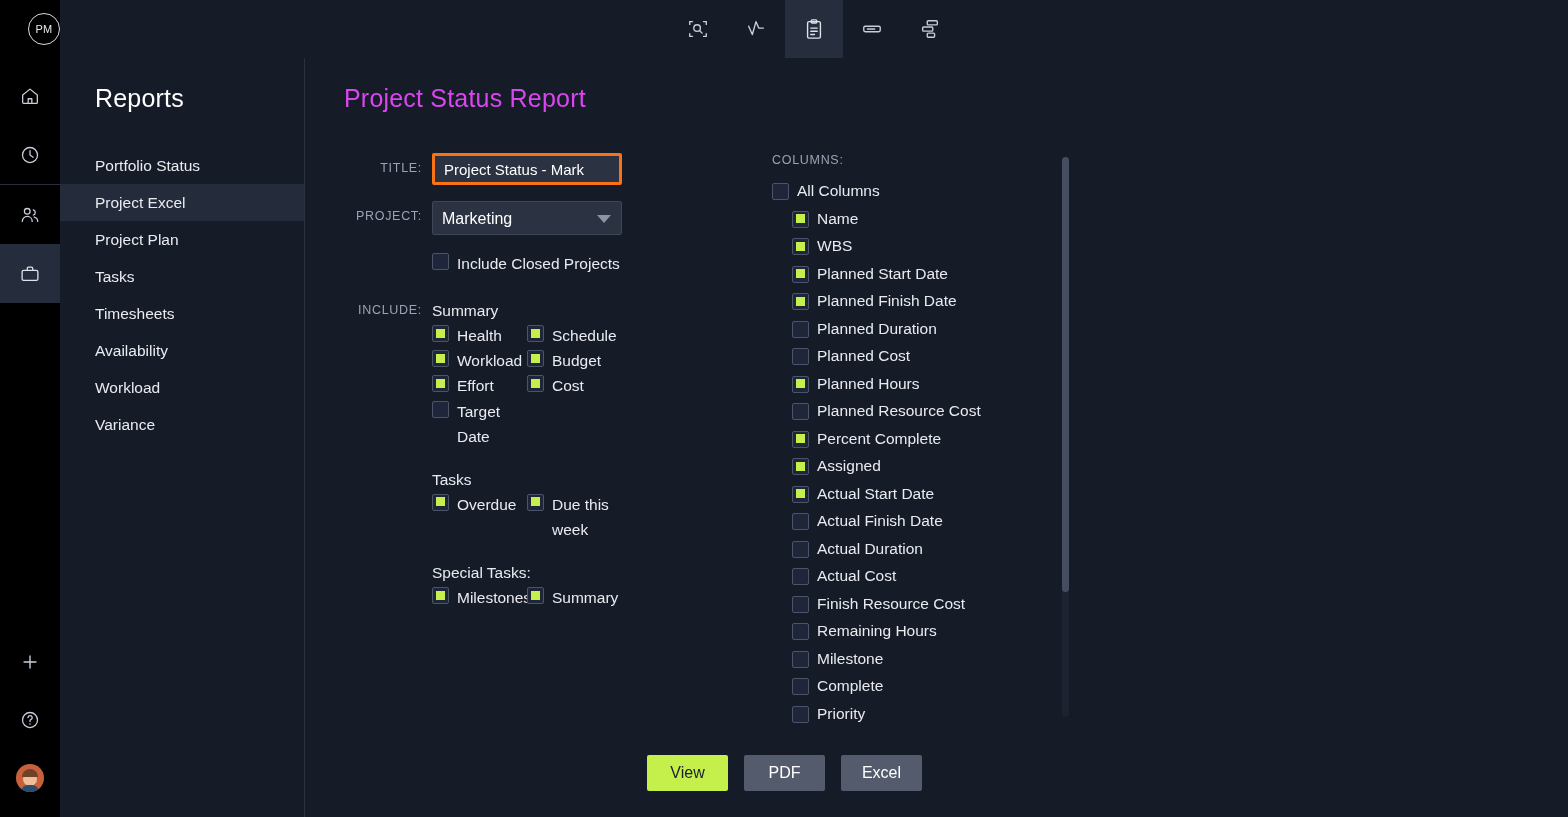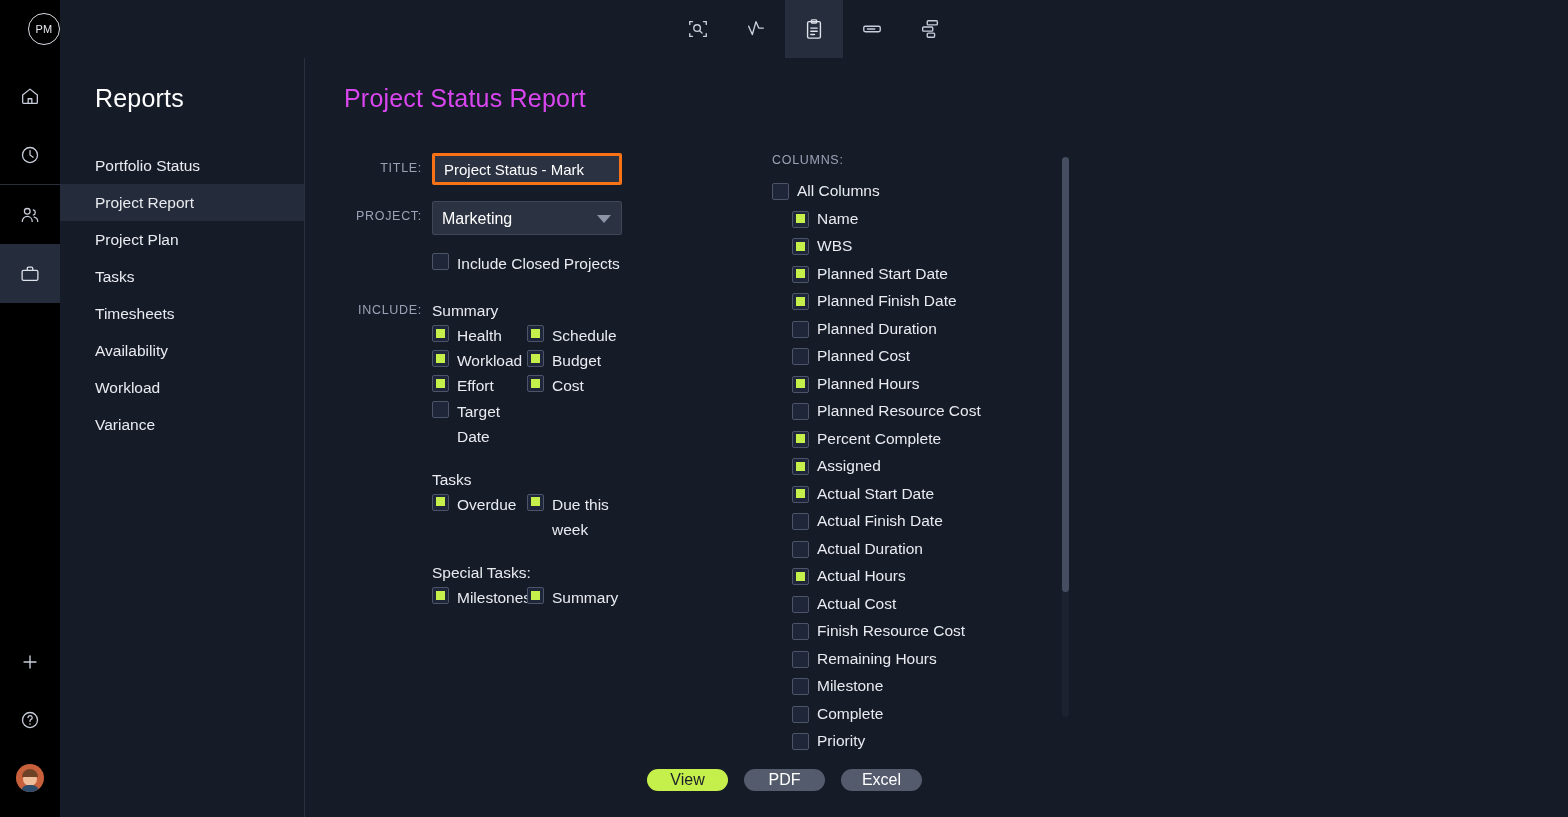--- a/index.html
+++ b/index.html
@@ -146,21 +146,21 @@
     background: #1c2230; border-radius: 4px;
   }
   .scroll-thumb {
     position: absolute; left: 0; top: 0; width: 7px; height: 435px;
     background: #454d61; border-radius: 4px; cursor: pointer;
   }
 
   
   .btn-row { position: absolute; left: 342px; bottom: 26px; display: flex; gap: 16px; }
   .btn {
-    height: 22px; min-width: 81px; border: none; border-radius: 14px;
+    height: 36px; min-width: 81px; border: none; border-radius: 2px;
     font-size: 16px; font-family: "Liberation Sans", sans-serif; cursor: pointer;
     padding: 0 16px;
   }
   .btn.primary { background: #c5ef4a; color: #1a1f2b; }
   .btn.secondary { background: #545b6d; color: #ffffff; }
 </style>
 </head>
 <body>
 
 <div class="app">
@@ -258,21 +258,21 @@
       </div>
     </div>
 
     <div class="sidebar">
       <div class="sidebar-title">Reports</div>
       <div id="sidebar-list">
           <div class="sidebar-item">
             <span>Portfolio Status</span>
           </div>
           <div class="sidebar-item active">
-            <span>Project Report</span>
+            <span>Project Excel</span>
           </div>
           <div class="sidebar-item">
             <span>Project Plan</span>
           </div>
           <div class="sidebar-item">
             <span>Tasks</span>
           </div>
           <div class="sidebar-item">
             <span>Timesheets</span>
           </div>
@@ -432,24 +432,20 @@
               </div>
               <div class="col-item child">
                 <span class="cb"></span>
                 <span class="cb-label">Actual Finish Date</span>
               </div>
               <div class="col-item child">
                 <span class="cb"></span>
                 <span class="cb-label">Actual Duration</span>
               </div>
               <div class="col-item child">
-                <span class="cb checked"></span>
-                <span class="cb-label">Actual Hours</span>
-              </div>
-              <div class="col-item child">
                 <span class="cb"></span>
                 <span class="cb-label">Actual Cost</span>
               </div>
               <div class="col-item child">
                 <span class="cb"></span>
                 <span class="cb-label">Finish Resource Cost</span>
               </div>
               <div class="col-item child">
                 <span class="cb"></span>
                 <span class="cb-label">Remaining Hours</span>

